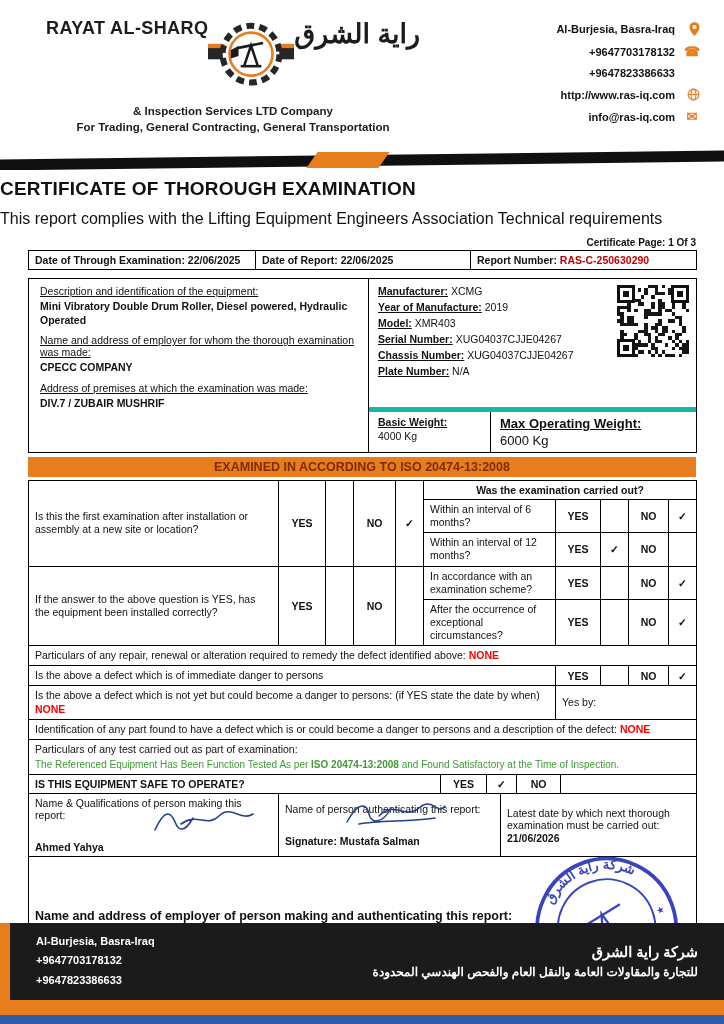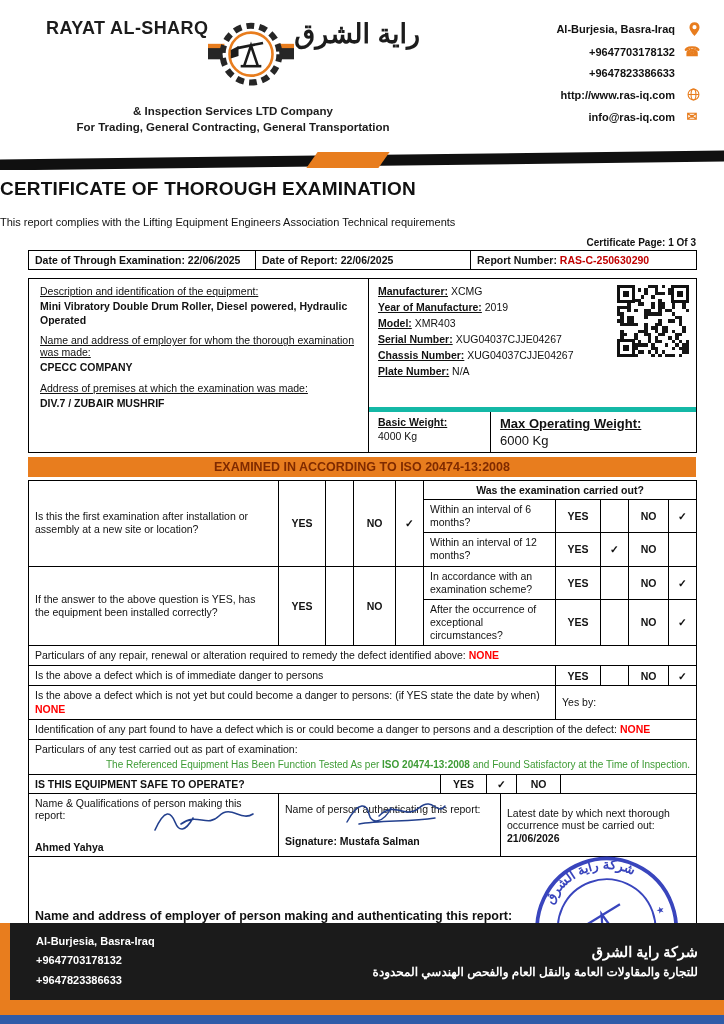--- a/index.html
+++ b/index.html
@@ -34,21 +34,21 @@
   .c-spacer{width:16px}
 
   
   .stripe{position:relative;height:24px;overflow:hidden}
   .stripe-black{position:absolute;left:-8px;right:-8px;top:9px;height:11px;background:#101010;transform:rotate(-.7deg)}
   .stripe-orange{position:absolute;left:312px;top:6px;width:72px;height:16px;background:var(--accent-orange);transform:skewX(-35deg)}
 
   
   .title-wrap{text-align:left;margin-top:8px}
   .title-wrap h1{font-size:19px;font-weight:bold;letter-spacing:.2px}
-  .subtitle{font-size:11px;margin-top:16px}
+  .subtitle{font-size:16px;margin-top:10px}
   .page-label{text-align:right;font-size:10px;font-weight:bold;margin:9px 0 2px}
 
   
   table.t{border-collapse:collapse;width:668px;table-layout:fixed}
   table.t td{border:1px solid #000;padding:3px 6px;font-size:10.5px;vertical-align:middle}
   table.t + table.t{margin-top:-1px}
   .yn{text-align:center;font-weight:bold}
   .chk{text-align:center;font-weight:bold;font-size:12px;padding:1px}
   td.hdr-c{text-align:center;font-weight:bold;font-size:11px}
   td.q{line-height:1.25}
@@ -75,21 +75,21 @@
   .qr-grid{position:absolute;inset:0;display:grid;grid-template-columns:repeat(21,1fr);grid-auto-rows:1fr}
   .qr-grid i{display:block}
   .qr-grid i.on{background:#161616}
   .qr .f{position:absolute;width:18px;height:18px;border:3px solid #111;background:#fff}
   .qr .f:after{content:"";position:absolute;inset:3px;background:#111}
   .f-tl{top:0;left:0}.f-tr{top:0;right:0}.f-bl{bottom:0;left:0}
 
   
   .banner{background:var(--accent-orange);color:var(--banner-text);font-weight:bold;text-align:center;font-size:12.5px;padding:3px 0;margin:4px 0 3px;width:668px}
 
-  .green-line{color:var(--green);text-align:right;font-size:10px;margin-top:3px}
+  .green-line{color:var(--green);text-align:left;font-size:10px;margin-top:3px}
   td.safe-t{font-weight:bold;font-size:12.5px;padding:5px 8px}
 
   
   .sig td{vertical-align:top;padding:4px 7px;position:relative}
   .sig .cell-h{height:50px}
   .sig-name{font-weight:bold;margin-top:20px}
   .sig-scribble{position:absolute;pointer-events:none}
   .emp-cell{height:132px;position:relative;vertical-align:top}
   .emp-l{font-size:12.5px;font-weight:bold;margin:3px 0 5px}
   .emp-v{font-size:10px;font-weight:normal}
@@ -817,21 +817,21 @@
         <td class="cell-h">
           <div>Name of person authenticating this report:</div>
           <svg class="sig-scribble" style="left:60px;top:2px" width="110" height="34" viewBox="0 0 110 34">
             <path d="M8 26 C20 4 28 8 30 18 S44 28 52 12 M40 20 C56 4 66 24 80 12 S98 20 106 10 M20 28 C40 24 70 26 96 22" stroke="#23408E" fill="none" stroke-width="1.5" stroke-linecap="round"></path>
           </svg>
           <div class="sig-name">
             <span>Signature:</span> <span>Mustafa Salman</span>
           </div>
         </td>
         <td class="cell-h">
-          <div>Latest date by which next thorough occurrence must be carried out:</div>
+          <div>Latest date by which next thorough examination must be carried out:</div>
           <div class="b" style="margin-top:1px">21/06/2026</div>
         </td>
       </tr>
       <tr>
         <td class="emp-cell" colspan="3">
           <div class="emp-l">Name and address of employer of person making and authenticating this report:</div>
           <div class="emp-v">Hussein Ali Hussein, Basra, Burjesia</div>
 
           <div class="stamp">
             <svg width="150" height="150" viewBox="0 0 160 160">

